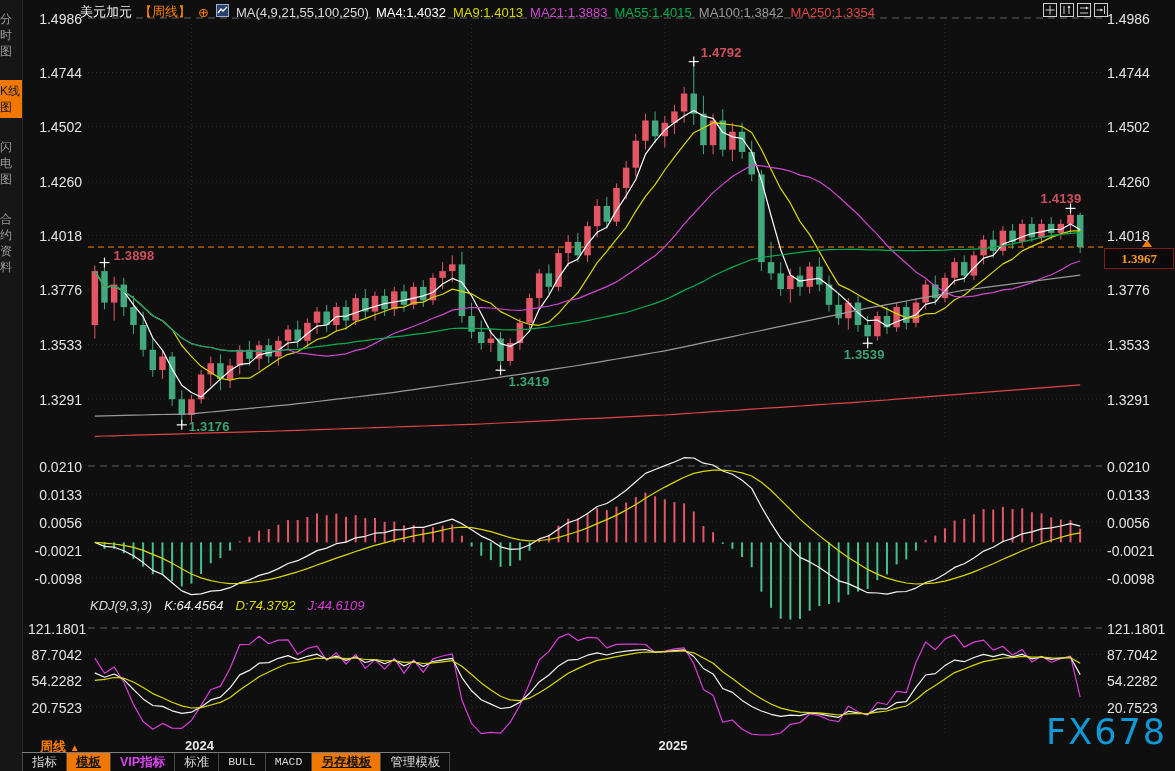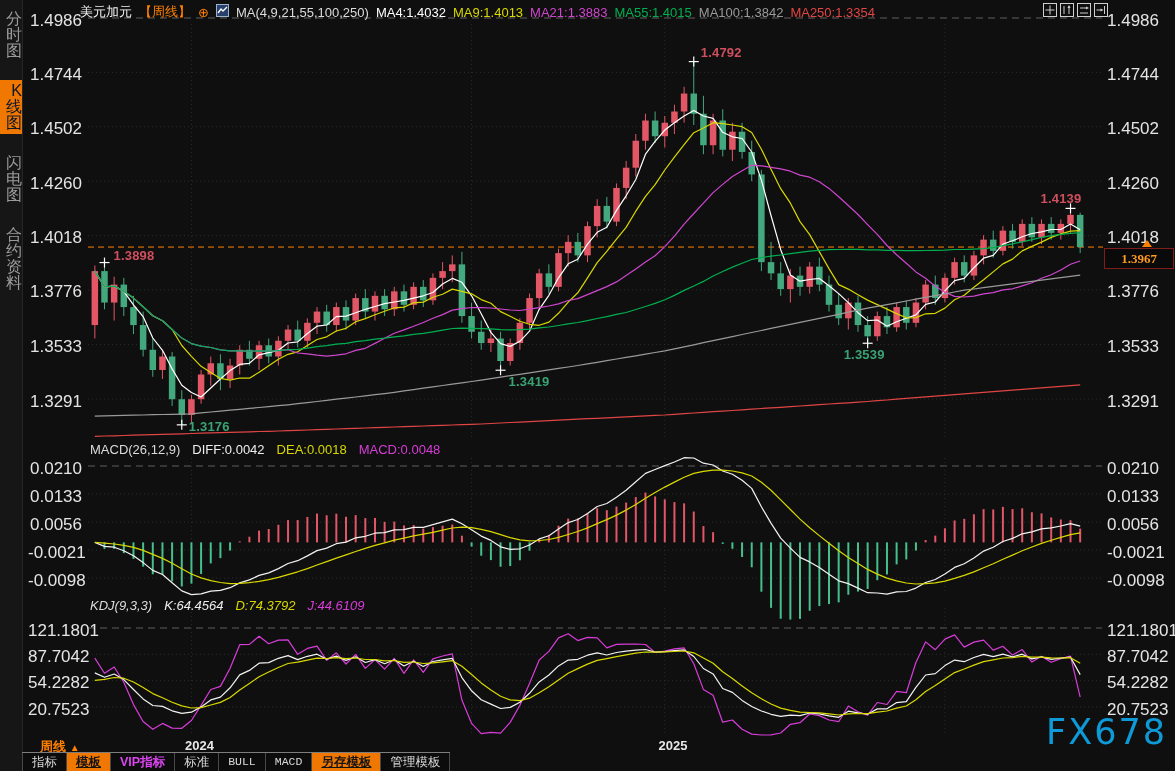--- a/index.html
+++ b/index.html
@@ -3,36 +3,36 @@
 <meta charset="utf-8">
 <style>
   html,body{margin:0;padding:0;background:#000;}
   .app{position:relative;width:1175px;height:771px;background:#0f0f0f;overflow:hidden;
        font-family:"Liberation Sans","DejaVu Sans",sans-serif;color:#e6e6e6;}
 
   
   .sidebar{position:absolute;left:0;top:0;width:22px;height:771px;background:#161616;
            border-right:1px solid #262626;display:flex;flex-direction:column;align-items:center;
            padding-top:8px;gap:18px;z-index:5;}
-  .side-item{width:22px;text-align:right;font-size:16px;line-height:16px;color:#9a9a9a;
+  .side-item{width:22px;text-align:left;font-size:12px;line-height:16px;color:#9a9a9a;
              word-break:break-all;padding:3px 0;cursor:pointer;}
   .side-item.active{background:#f07800;color:#0f172a;}
 
   
   .header{position:absolute;left:80px;top:3px;height:18px;display:flex;gap:7px;align-items:center;
           font-size:13px;white-space:nowrap;z-index:6;}
   .hdr-symbol{color:#f2f2f2;}
   .hdr-period{color:#ff8000;}
   .hdr-add{color:#ff8000;font-size:13px;}
   .hdr-ma-group{color:#dcdcdc;}
   .tr-icons{position:absolute;left:1043px;top:3px;display:flex;gap:3px;z-index:6;}
   .tr-icon{width:14px;height:14px;cursor:pointer;}
 
   
-  .axis-label{position:absolute;font-size:17px;color:#e4e4e4;z-index:4;}
+  .axis-label{position:absolute;font-size:14px;color:#e4e4e4;z-index:4;}
   .axis-label.left{left:28px;width:54px;text-align:right;}
   .axis-label.right{left:1107px;width:62px;text-align:left;}
   .annot{position:absolute;font-size:13px;font-weight:bold;z-index:4;letter-spacing:.2px;}
   .year-label{position:absolute;top:738px;font-size:13px;font-weight:bold;color:#e8e8e8;z-index:4;}
 
   .price-tag{position:absolute;left:1104px;width:68px;height:19px;border:1px solid #7f1d1d;
              background:#0a0a0a;color:#ff9a1e;font-size:13px;font-weight:bold;text-align:center;
              line-height:19px;z-index:6;font-family:Liberation Serif, serif;}
   .price-arrow{position:absolute;width:0;height:0;border-left:5px solid transparent;
                border-right:5px solid transparent;border-bottom:7px solid #ff8000;z-index:6;}
@@ -523,26 +523,20 @@
       <div class="annot" style="left: 700.762px; top: 44.6071px; color: rgb(207, 79, 94);">1.4792</div>
       <div class="annot" style="left: 843.646px; top: 347.255px; color: rgb(58, 163, 116);">1.3539</div>
       <div class="annot" style="left: 1040.51px; top: 191.388px; color: rgb(207, 79, 94);">1.4139</div>
       <div class="year-label" style="left: 185.092px;">2024</div>
       <div class="year-label" style="left: 658.442px;">2025</div>
     </div>
 
   <div class="price-tag" id="price-tag" style="top: 248.05px;">1.3967</div>
   <div class="price-arrow" id="price-arrow" style="left: 1142px; top: 240.05px;"></div>
 
-  <div class="panel-header" style="left:90px;top:442px;">
-    <span class="panel-title">MACD(26,12,9)</span>
-    <span style="color: rgb(238, 238, 238);">DIFF:0.0042</span>
-    <span style="color: rgb(216, 216, 0);">DEA:0.0018</span>
-    <span style="color: rgb(216, 60, 216);">MACD:0.0048</span>
-  </div>
 
   <div class="panel-header" style="left:90px;top:598px;font-style:italic;">
     <span class="panel-title">KDJ(9,3,3)</span>
     <span style="color: rgb(238, 238, 238);">K:64.4564</span>
     <span style="color: rgb(216, 216, 0);">D:74.3792</span>
     <span style="color: rgb(216, 60, 216);">J:44.6109</span>
   </div>
 
   <div class="footer-mark"></div>
   <div class="footer-period">

